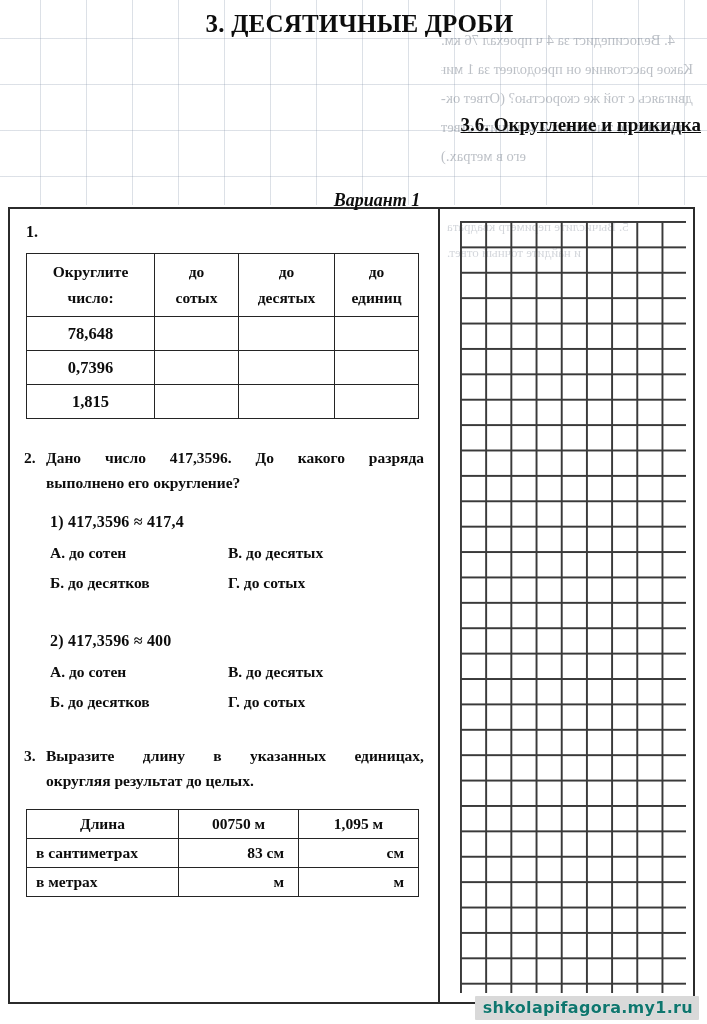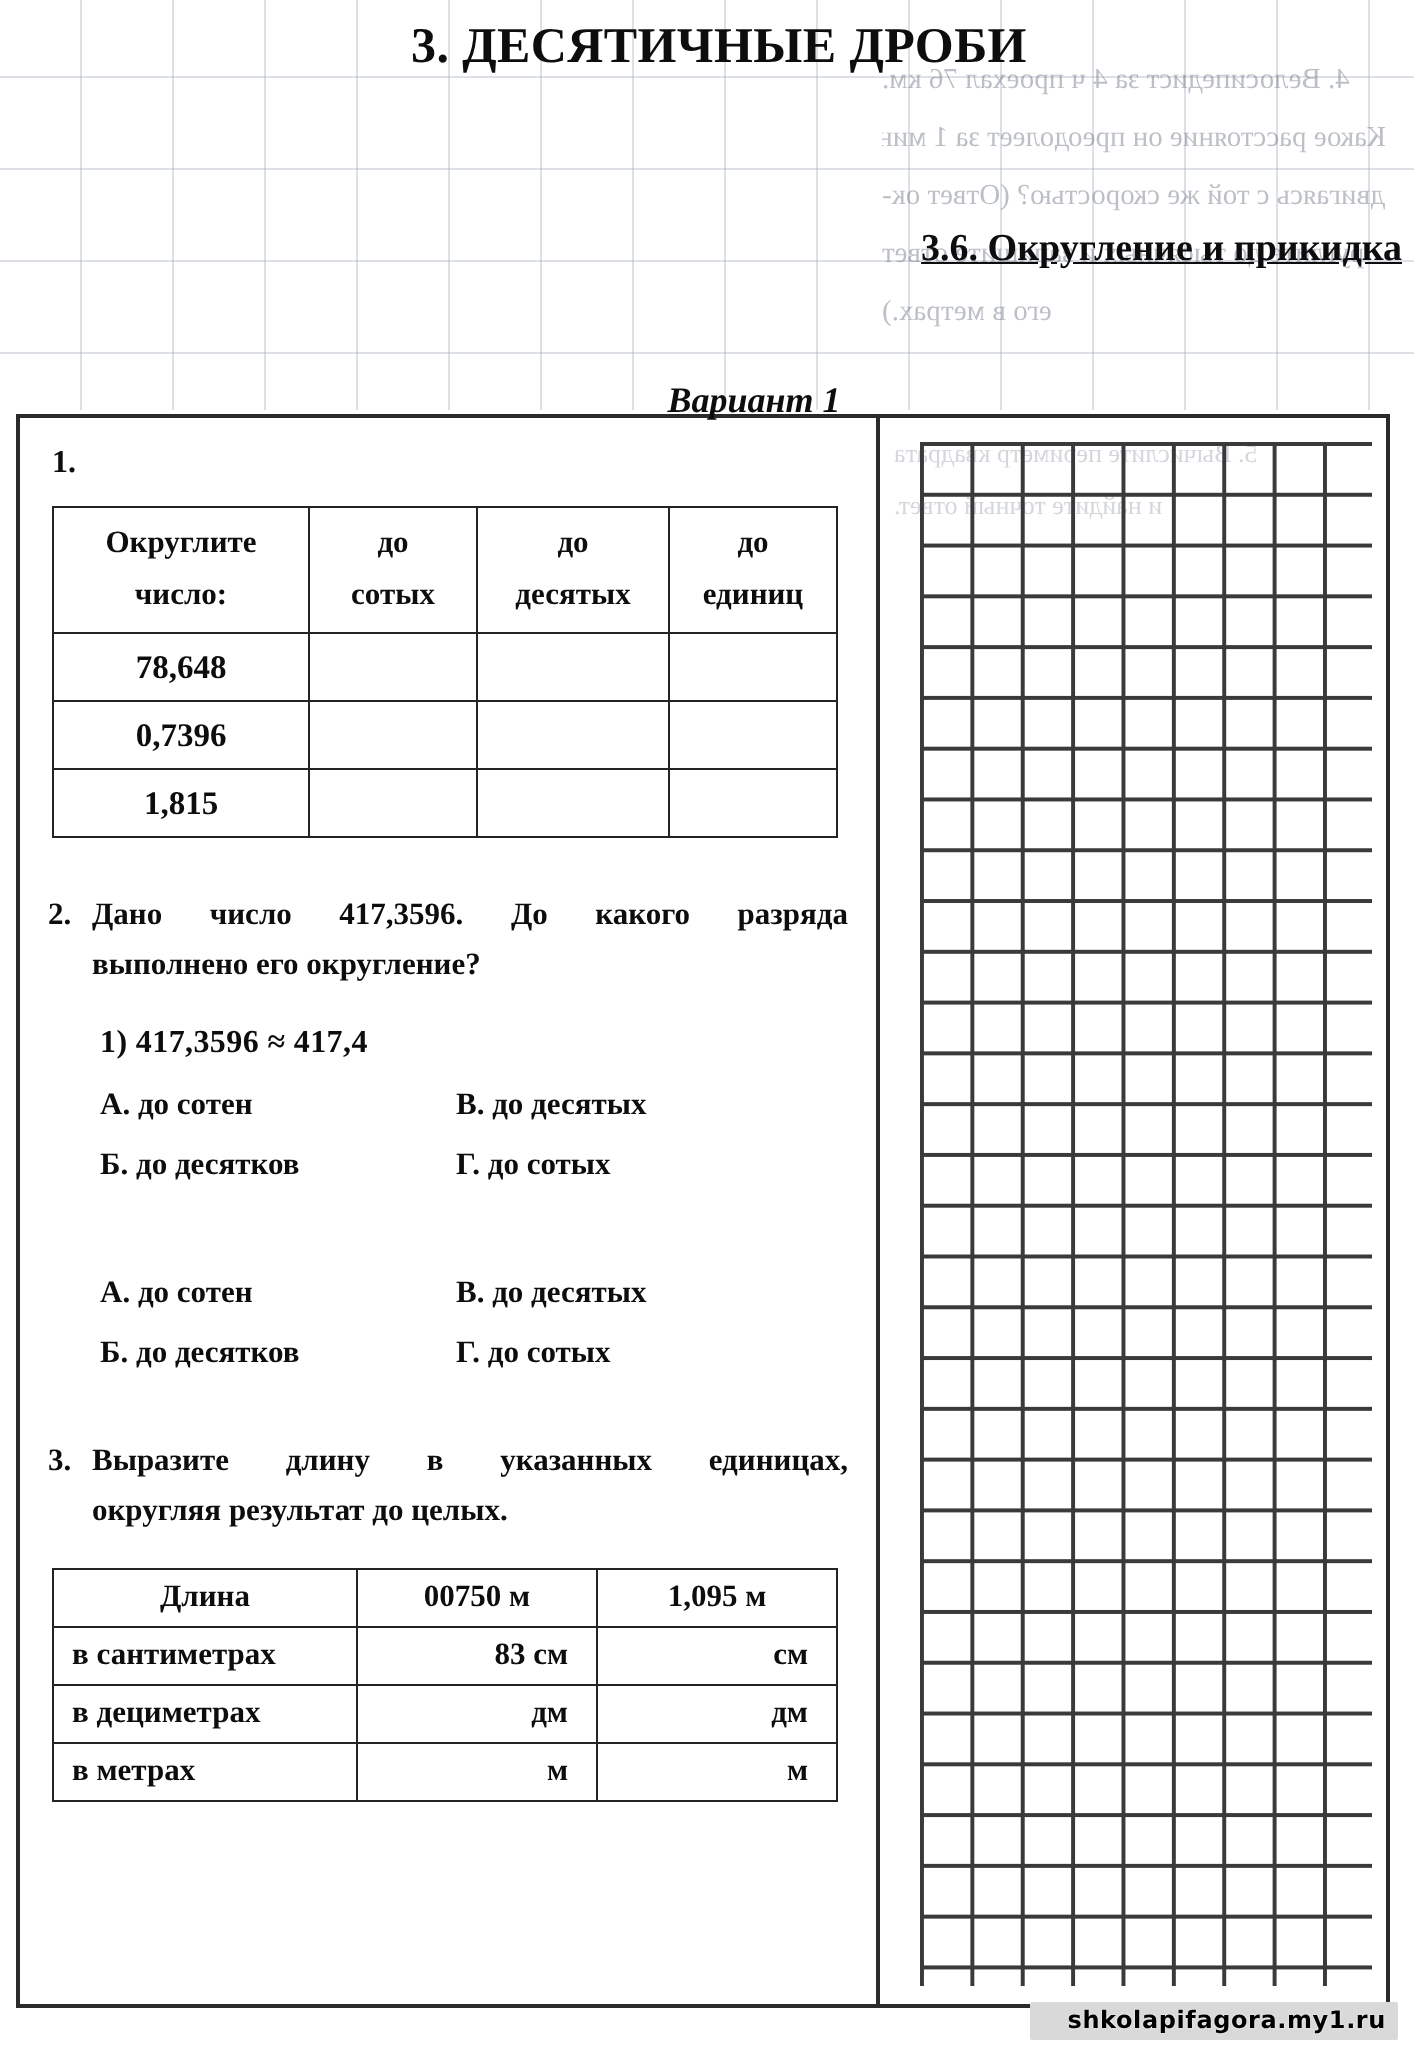--- a/index.html
+++ b/index.html
@@ -228,26 +228,26 @@
     background-position: 0 0;
   }
 
   
   .watermark {
     position: absolute;
     right: 8px;
     bottom: 4px;
     z-index: 6;
     background: #d9d9d9;
-    color: #000000;
+    color: #0f766e;
     font-family: "DejaVu Sans", sans-serif;
     font-weight: bold;
-    font-size: 12px;
+    font-size: 16px;
     letter-spacing: 0.3px;
-    padding: 2px 6px 3px 19px;
+    padding: 2px 6px 3px 8px;
     border-radius: 1px;
     text-shadow: 0 0 1px #ffffff;
   }
 </style>
 </head>
 <body>
 
 <div class="scan-bleed">
   <div class="bleed-grid"></div>
   <div class="bleed-text">
@@ -343,20 +343,21 @@
           <div class="orow">
             <div class="oa">Б. до десятков</div>
             <div class="ob">Г. до сотых</div>
           </div>
         </div>
       </div>
 
       <div class="spacer-2"></div>
 
       <div class="t2-block">
+        <div class="t2-eq">2) 417,3596 ≈ 400</div>
         <div class="t2-opts">
           <div class="orow">
             <div class="oa">А. до сотен</div>
             <div class="ob">В. до десятых</div>
           </div>
           <div class="orow">
             <div class="oa">Б. до десятков</div>
             <div class="ob">Г. до сотых</div>
           </div>
         </div>
@@ -383,25 +384,20 @@
             <td class="rowhead-c">Длина</td>
             <td class="val-c">00750 м</td>
             <td class="val-c">1,095 м</td>
           </tr>
           <tr>
             <td class="rowhead-l">в сантиметрах</td>
             <td class="val-r">83 см</td>
             <td class="val-r">см</td>
           </tr>
           <tr>
-            <td class="rowhead-l">в дециметрах</td>
-            <td class="val-r">дм</td>
-            <td class="val-r">дм</td>
-          </tr>
-          <tr>
             <td class="rowhead-l">в метрах</td>
             <td class="val-r">м</td>
             <td class="val-r">м</td>
           </tr>
         </tbody>
       </table>
     </div>
 
   </div>
 

